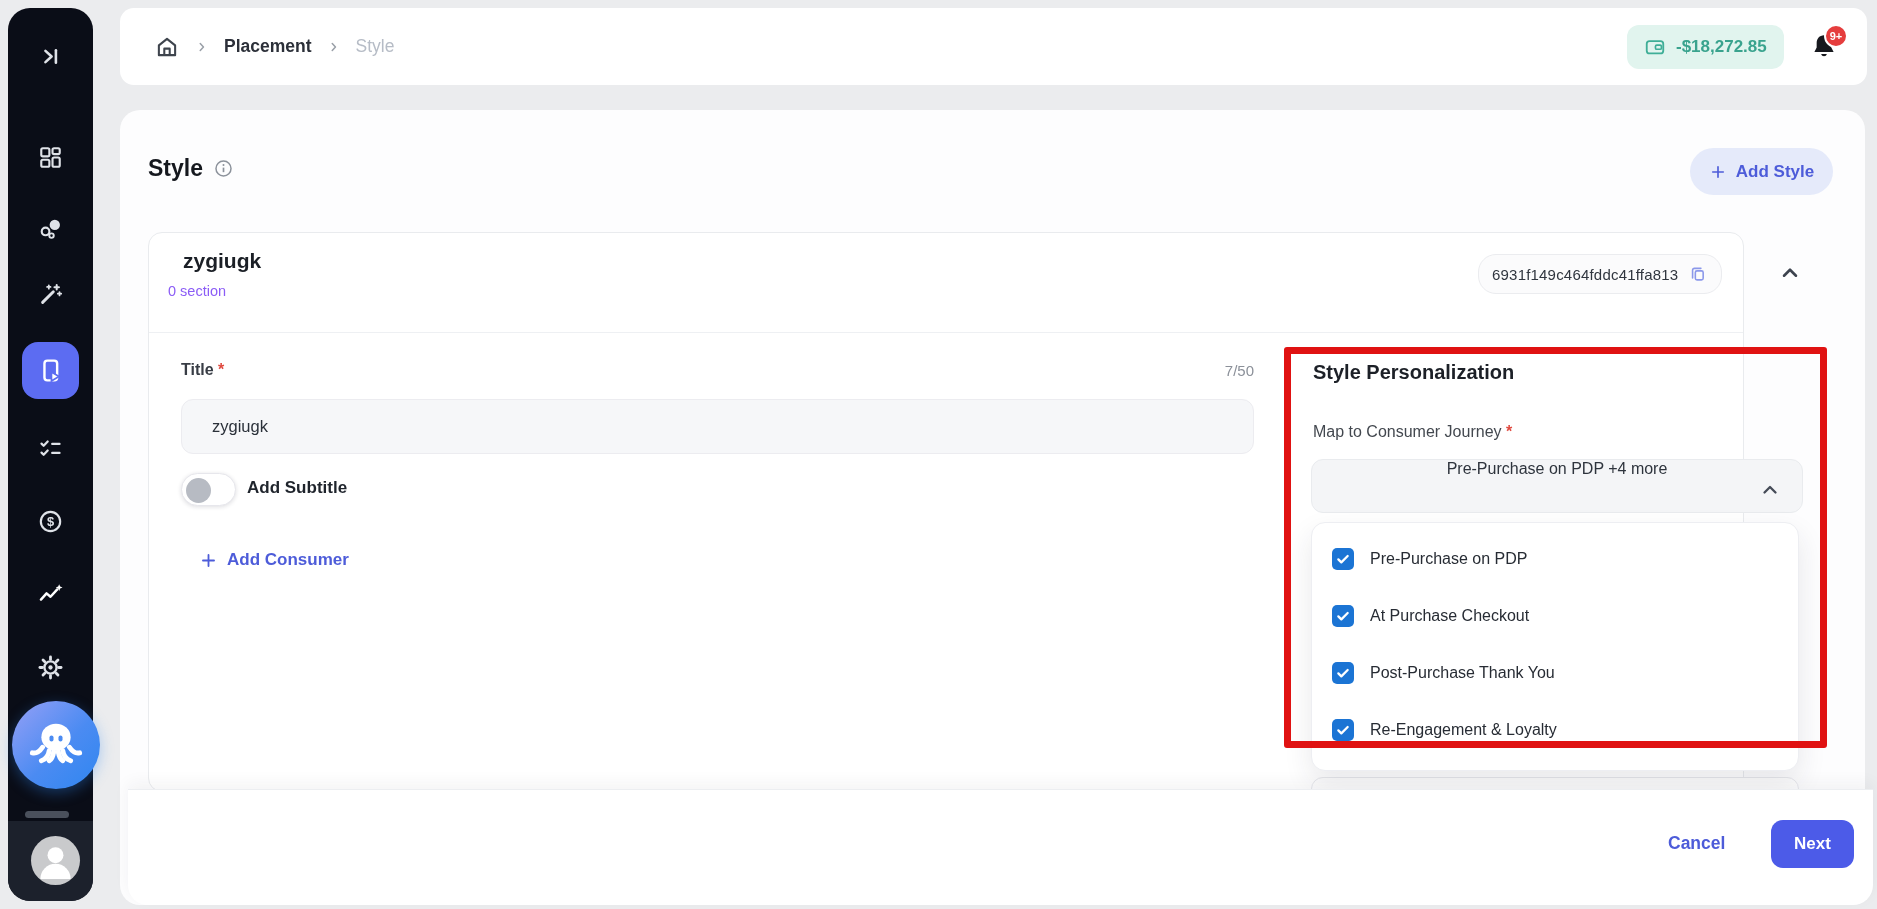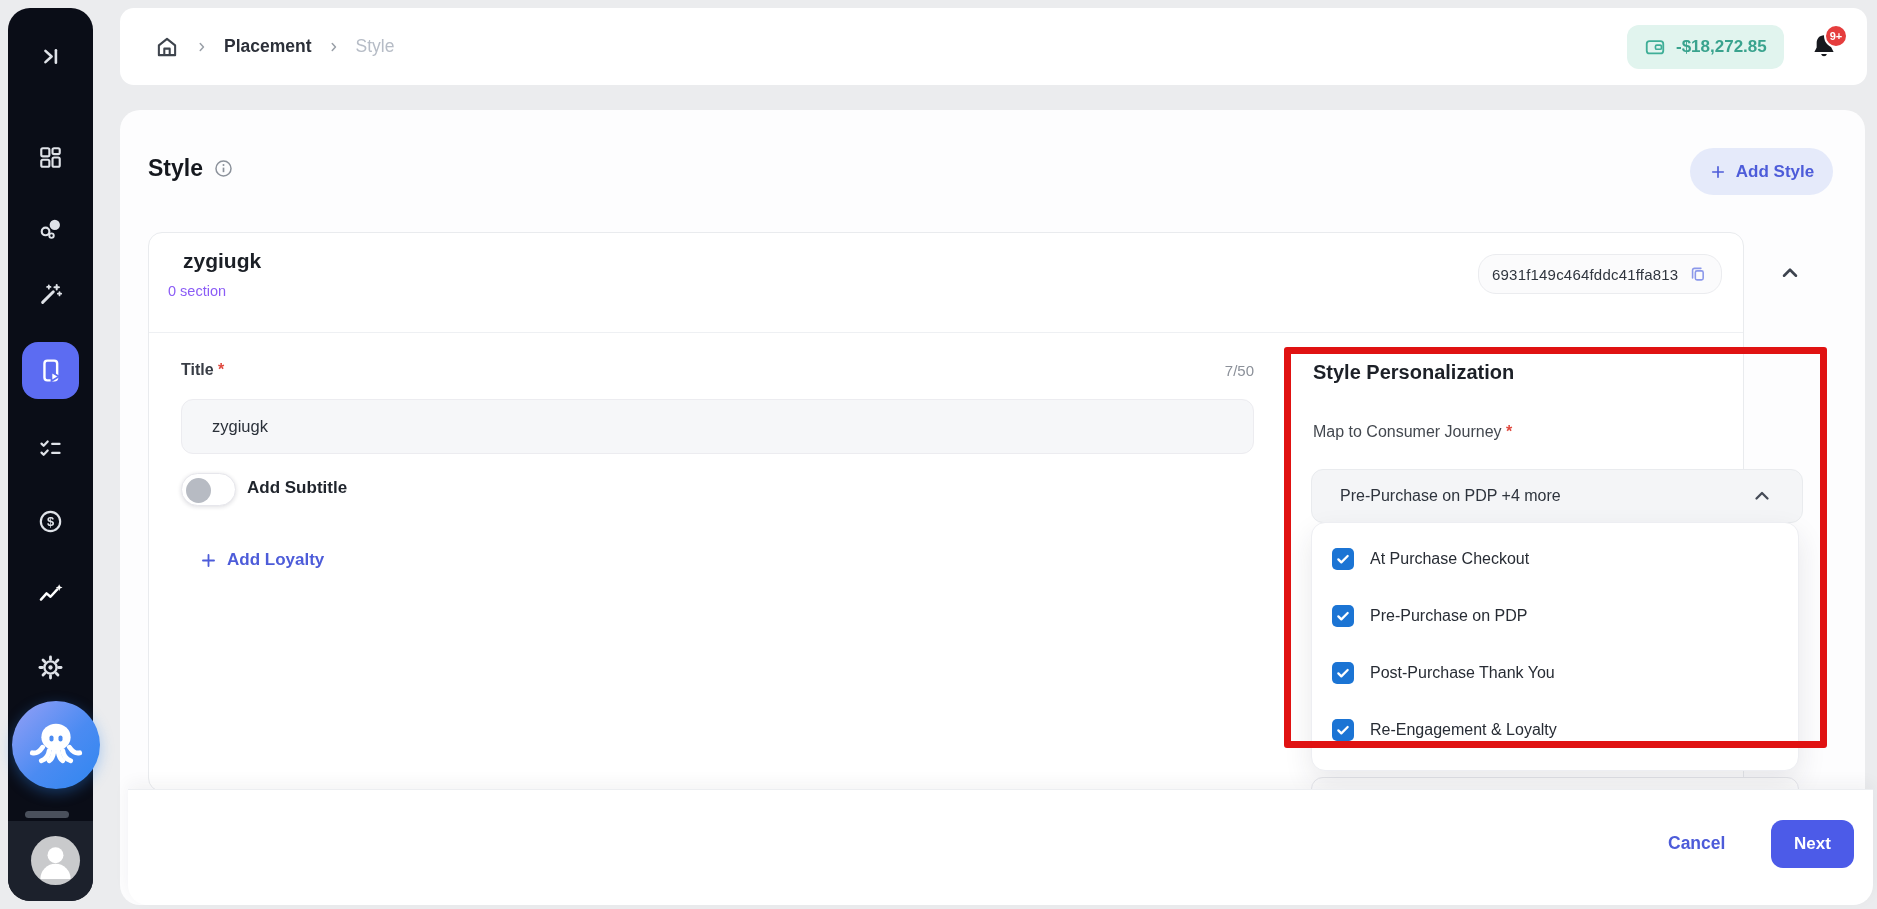--- a/index.html
+++ b/index.html
@@ -47,21 +47,21 @@
   .title-input { position:absolute; left:32px; top:166px; width:1073px; height:55px; background:#f6f7f9; border:1px solid #ececf0; border-radius:12px; padding:0 30px; font-size:16.5px; color:#2b313a; font-family:"Liberation Sans",sans-serif; outline:none; }
 
   .toggle { position:absolute; left:32px; top:240px; width:55px; height:33px; border-radius:17px; background:#fff; border:1px solid #e7e7ec; box-shadow:0 1px 4px rgba(20,20,40,.14); cursor:pointer; }
   .knob { position:absolute; left:4px; top:3.5px; width:25px; height:25px; border-radius:50%; background:#b7bbc3; }
   .toggle-label { position:absolute; left:98px; top:245px; font-size:17px; font-weight:600; color:#1f242c; }
   .add-section { position:absolute; left:50px; top:317px; display:flex; align-items:center; gap:9px; color:#4d5cd9; font-size:17px; font-weight:600; cursor:pointer; }
 
   
   .sp-heading { position:absolute; left:1164px; top:128px; font-size:20px; font-weight:600; color:#1c2027; }
   .journey-label { position:absolute; left:1164px; top:190px; font-size:16px; color:#43484f; }
-  .dropdown { position:absolute; left:1162px; top:236px; width:492px; height:54px; background:#f4f5f7; border:1px solid #e9ebee; border-radius:12px; display:flex; align-items:center; padding:0 28px; cursor:pointer; }
+  .dropdown { position:absolute; left:1162px; top:226px; width:492px; height:54px; background:#f4f5f7; border:1px solid #e9ebee; border-radius:12px; display:flex; align-items:center; padding:0 20px; cursor:pointer;flex-direction:column; }
   .dropdown-value { font-size:16px; color:#2e343d; }
   .dropdown .chev { margin-left:auto; }
   .options-panel { position:absolute; left:1162px; top:289px; width:488px; height:249px; background:#fff; border:1px solid #edeef2; border-radius:14px; box-shadow:0 12px 28px rgba(40,40,60,.10); z-index:3; padding-top:7px; }
   .opt-row { height:57px; display:flex; align-items:center; padding-left:20px; cursor:pointer; }
   .cbx { width:22px; height:22px; border-radius:5px; background:#1b74d4; display:flex; align-items:center; justify-content:center; flex:0 0 auto; }
   .opt-label { margin-left:16px; font-size:16px; color:#272c34; }
   .partial-box { position:absolute; left:1162px; top:544px; width:488px; height:28px; background:#fff; border:1px solid #e9eaee; border-radius:12px 12px 0 0; z-index:2; }
 
   .red-annotation { position:absolute; left:1284px; top:347px; width:543px; height:401px; border:7px solid #e01212; border-radius:3px; z-index:4; pointer-events:none; }
 
@@ -166,21 +166,21 @@
         <div class="knob"></div>
       </div>
     <div class="toggle-label">Add Subtitle</div>
 
     <div class="add-section">
       <span style="display:flex;">
         <svg width="19" height="19" viewBox="0 0 24 24" fill="none" stroke="#4d5cd9" stroke-width="2.3" stroke-linecap="round">
             <path d="M12 5v14M5 12h14"></path>
           </svg>
       </span>
-      <span>Add Loyalty</span>
+      <span>Add Consumer</span>
     </div>
 
     <div class="sp-heading">Style Personalization</div>
     <div class="journey-label"><span>Map to Consumer Journey</span> <span class="req">*</span></div>
 
     <div class="dropdown">
       <span class="dropdown-value">Pre-Purchase on PDP +4 more</span>
       <span class="chev" style="display:flex;">
         <svg width="24" height="24" viewBox="0 0 24 24" fill="none" stroke="#454b57" stroke-width="2.3" stroke-linecap="round" stroke-linejoin="round">
             <path d="M6.5 14.5L12 9l5.5 5.5"></path>
@@ -189,29 +189,29 @@
     </div>
 
     <div class="options-panel">
       <div>
           <div class="opt-row">
     <span class="cbx">
       <svg width="16" height="16" viewBox="0 0 24 24" fill="none" stroke="#fff" stroke-width="3.4" stroke-linecap="round" stroke-linejoin="round">
                 <path d="M5 12.5l4.5 4.5L19 7.5"></path>
               </svg>
     </span>
-    <span class="opt-label">At Purchase Checkout</span>
+    <span class="opt-label">Pre-Purchase on PDP</span>
   </div>
           <div class="opt-row">
     <span class="cbx">
       <svg width="16" height="16" viewBox="0 0 24 24" fill="none" stroke="#fff" stroke-width="3.4" stroke-linecap="round" stroke-linejoin="round">
                 <path d="M5 12.5l4.5 4.5L19 7.5"></path>
               </svg>
     </span>
-    <span class="opt-label">Pre-Purchase on PDP</span>
+    <span class="opt-label">At Purchase Checkout</span>
   </div>
           <div class="opt-row">
     <span class="cbx">
       <svg width="16" height="16" viewBox="0 0 24 24" fill="none" stroke="#fff" stroke-width="3.4" stroke-linecap="round" stroke-linejoin="round">
                 <path d="M5 12.5l4.5 4.5L19 7.5"></path>
               </svg>
     </span>
     <span class="opt-label">Post-Purchase Thank You</span>
   </div>
           <div class="opt-row">

